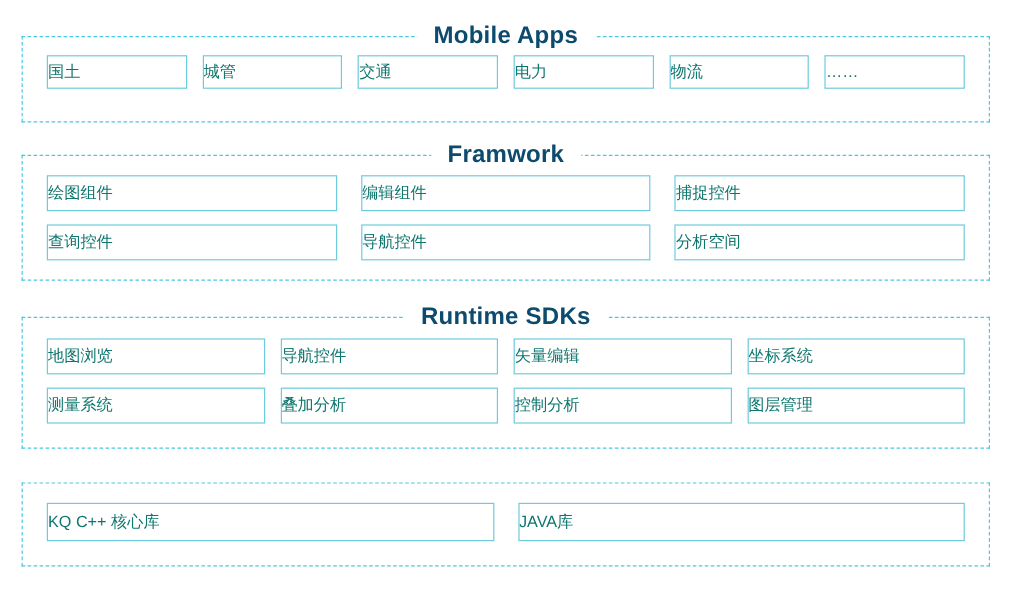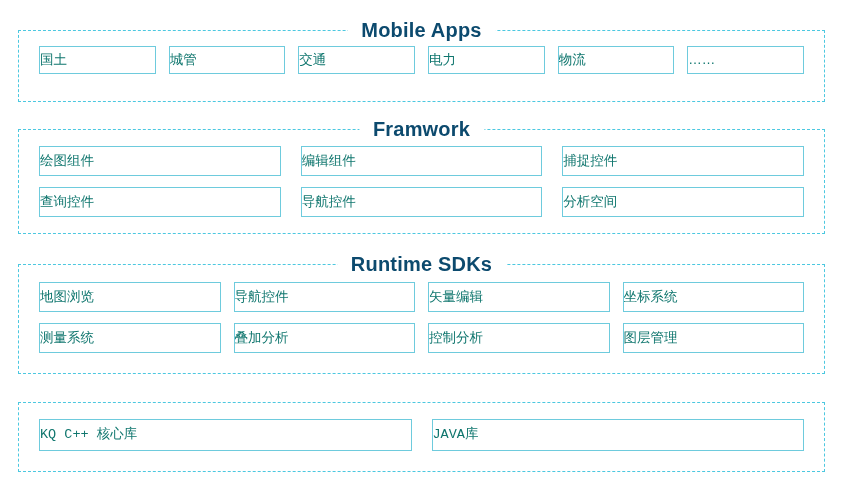--- a/index.html
+++ b/index.html
@@ -98,21 +98,21 @@
     margin-top: 30px;
     height: 110px;
   }
   #layer-runtime .layer-body { padding: 17px 20px; }
   #layer-runtime .row { }
 
   #layer-core {
     margin-top: 28px;
     height: 70px;
   }
-  #layer-core .layer-body { padding: 16px 20px; font-family: Liberation Mono, monospace; }
+  #layer-core .layer-body { padding: 16px 20px; }
   #layer-core .row { gap: 20px; }
   #layer-core .box {
     height: 32px;
     line-height: 30px;
     font-size: 13.5px;
   }
 </style>
 </head>
 <body>
 

